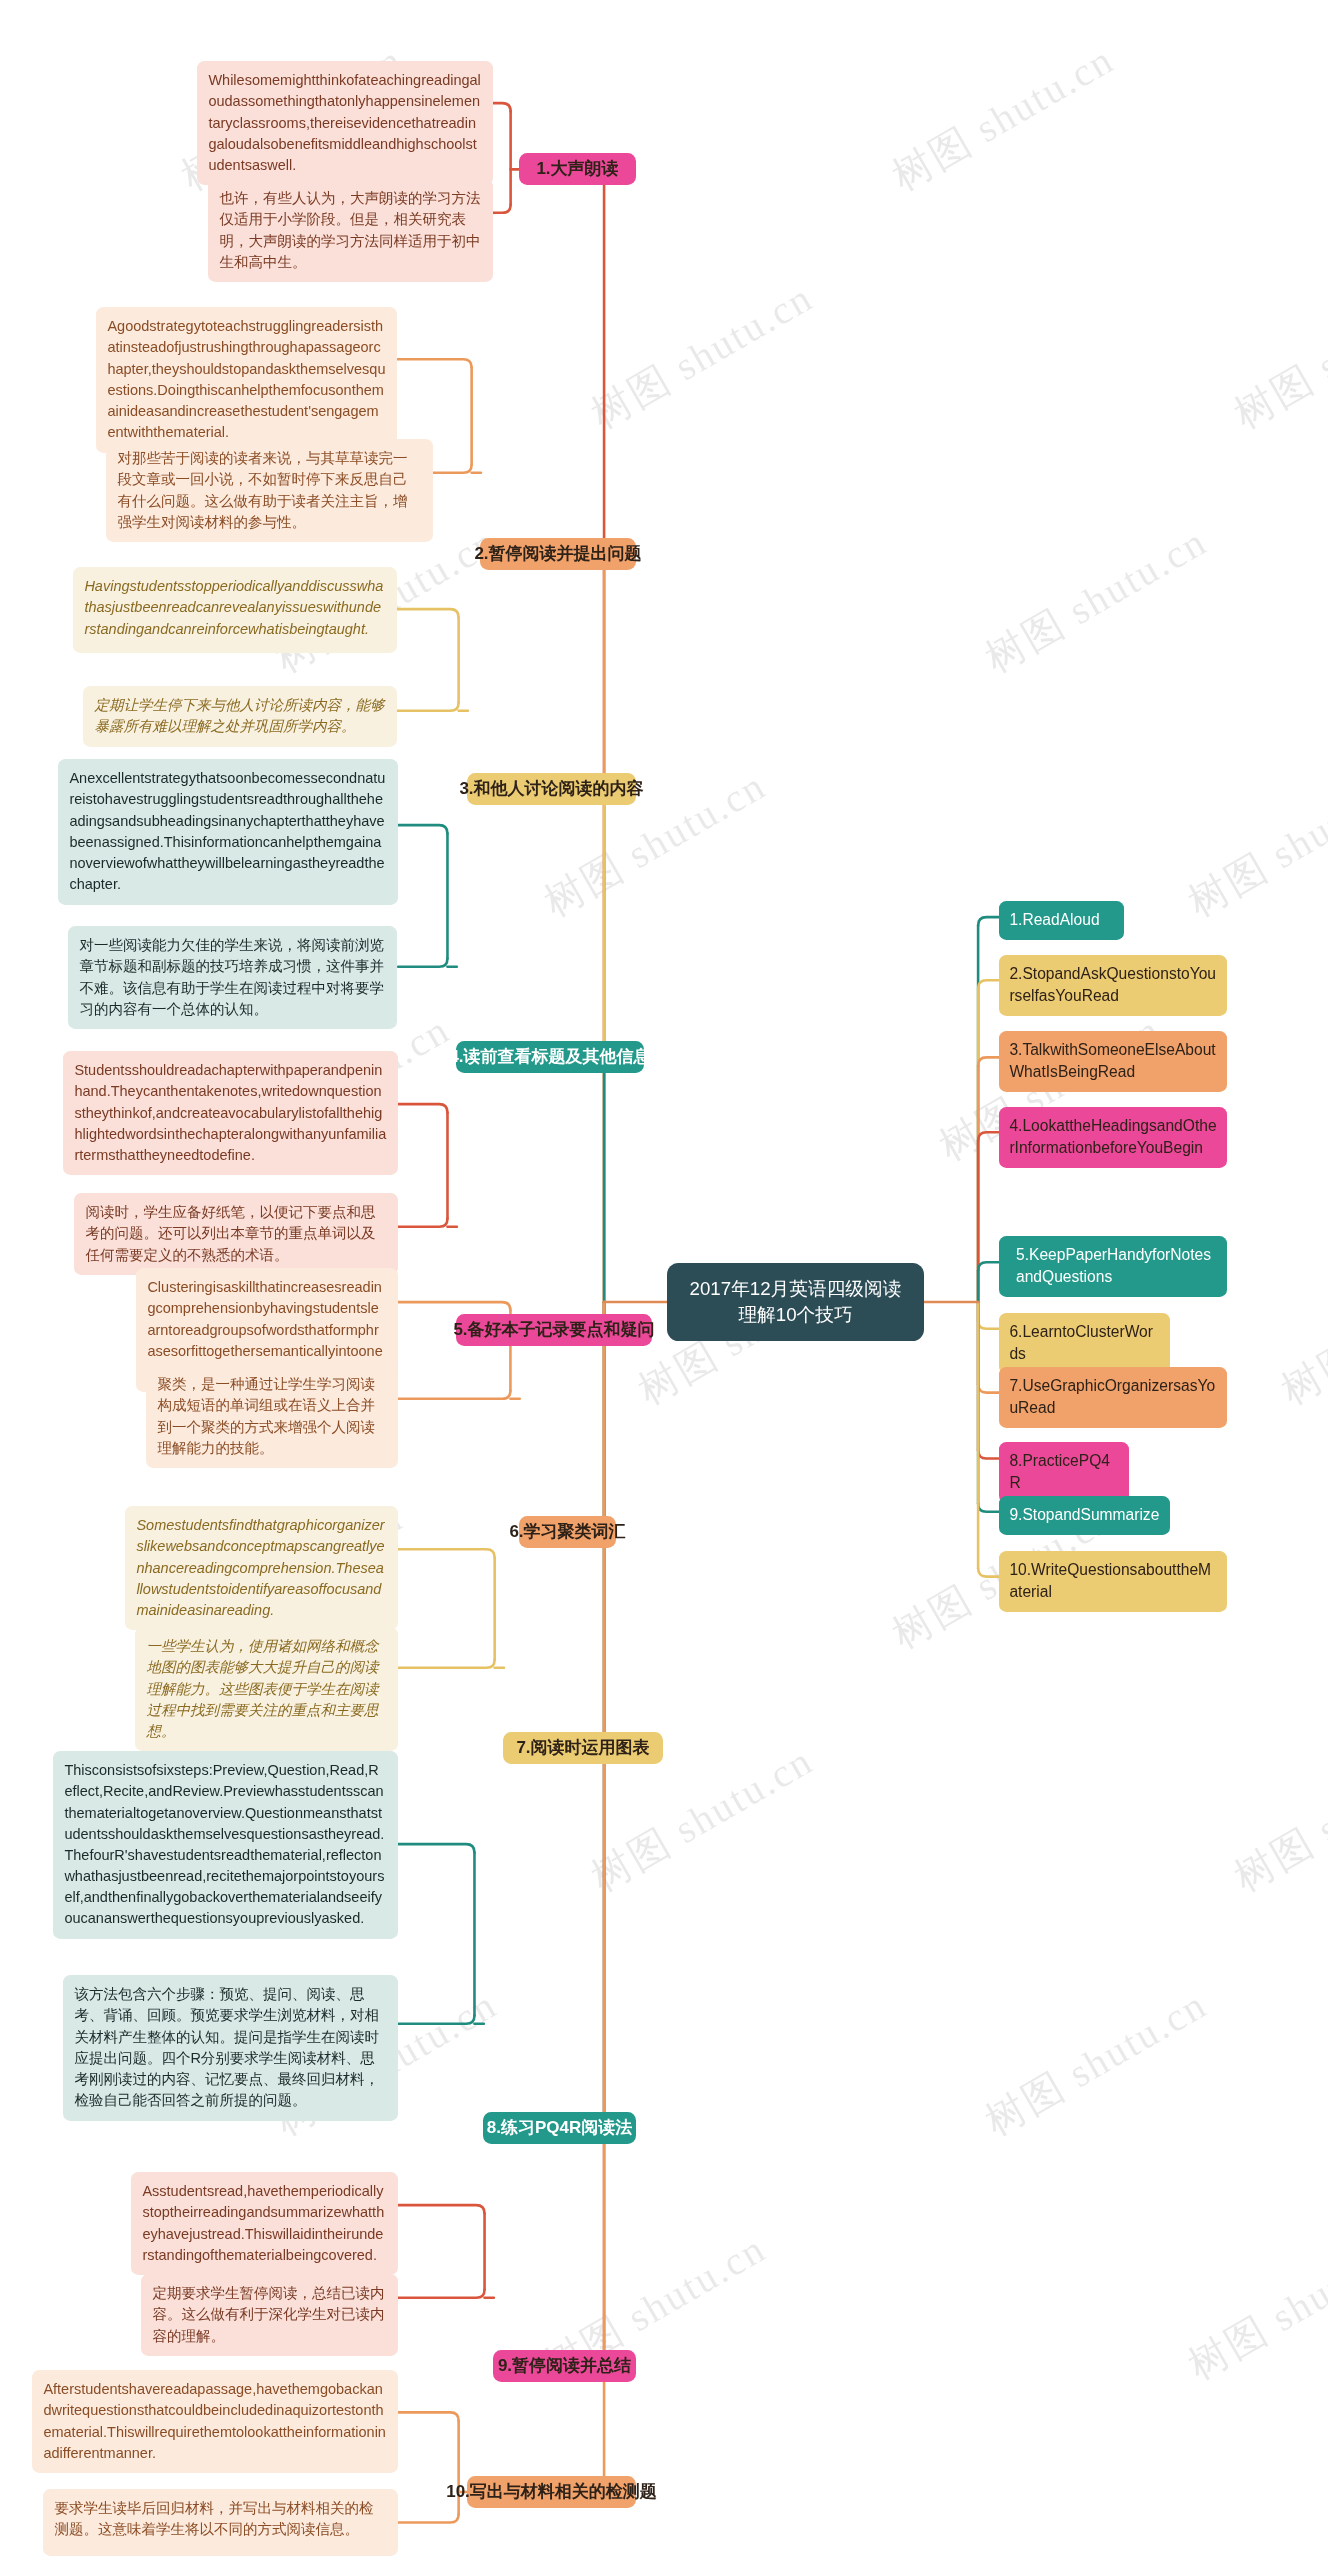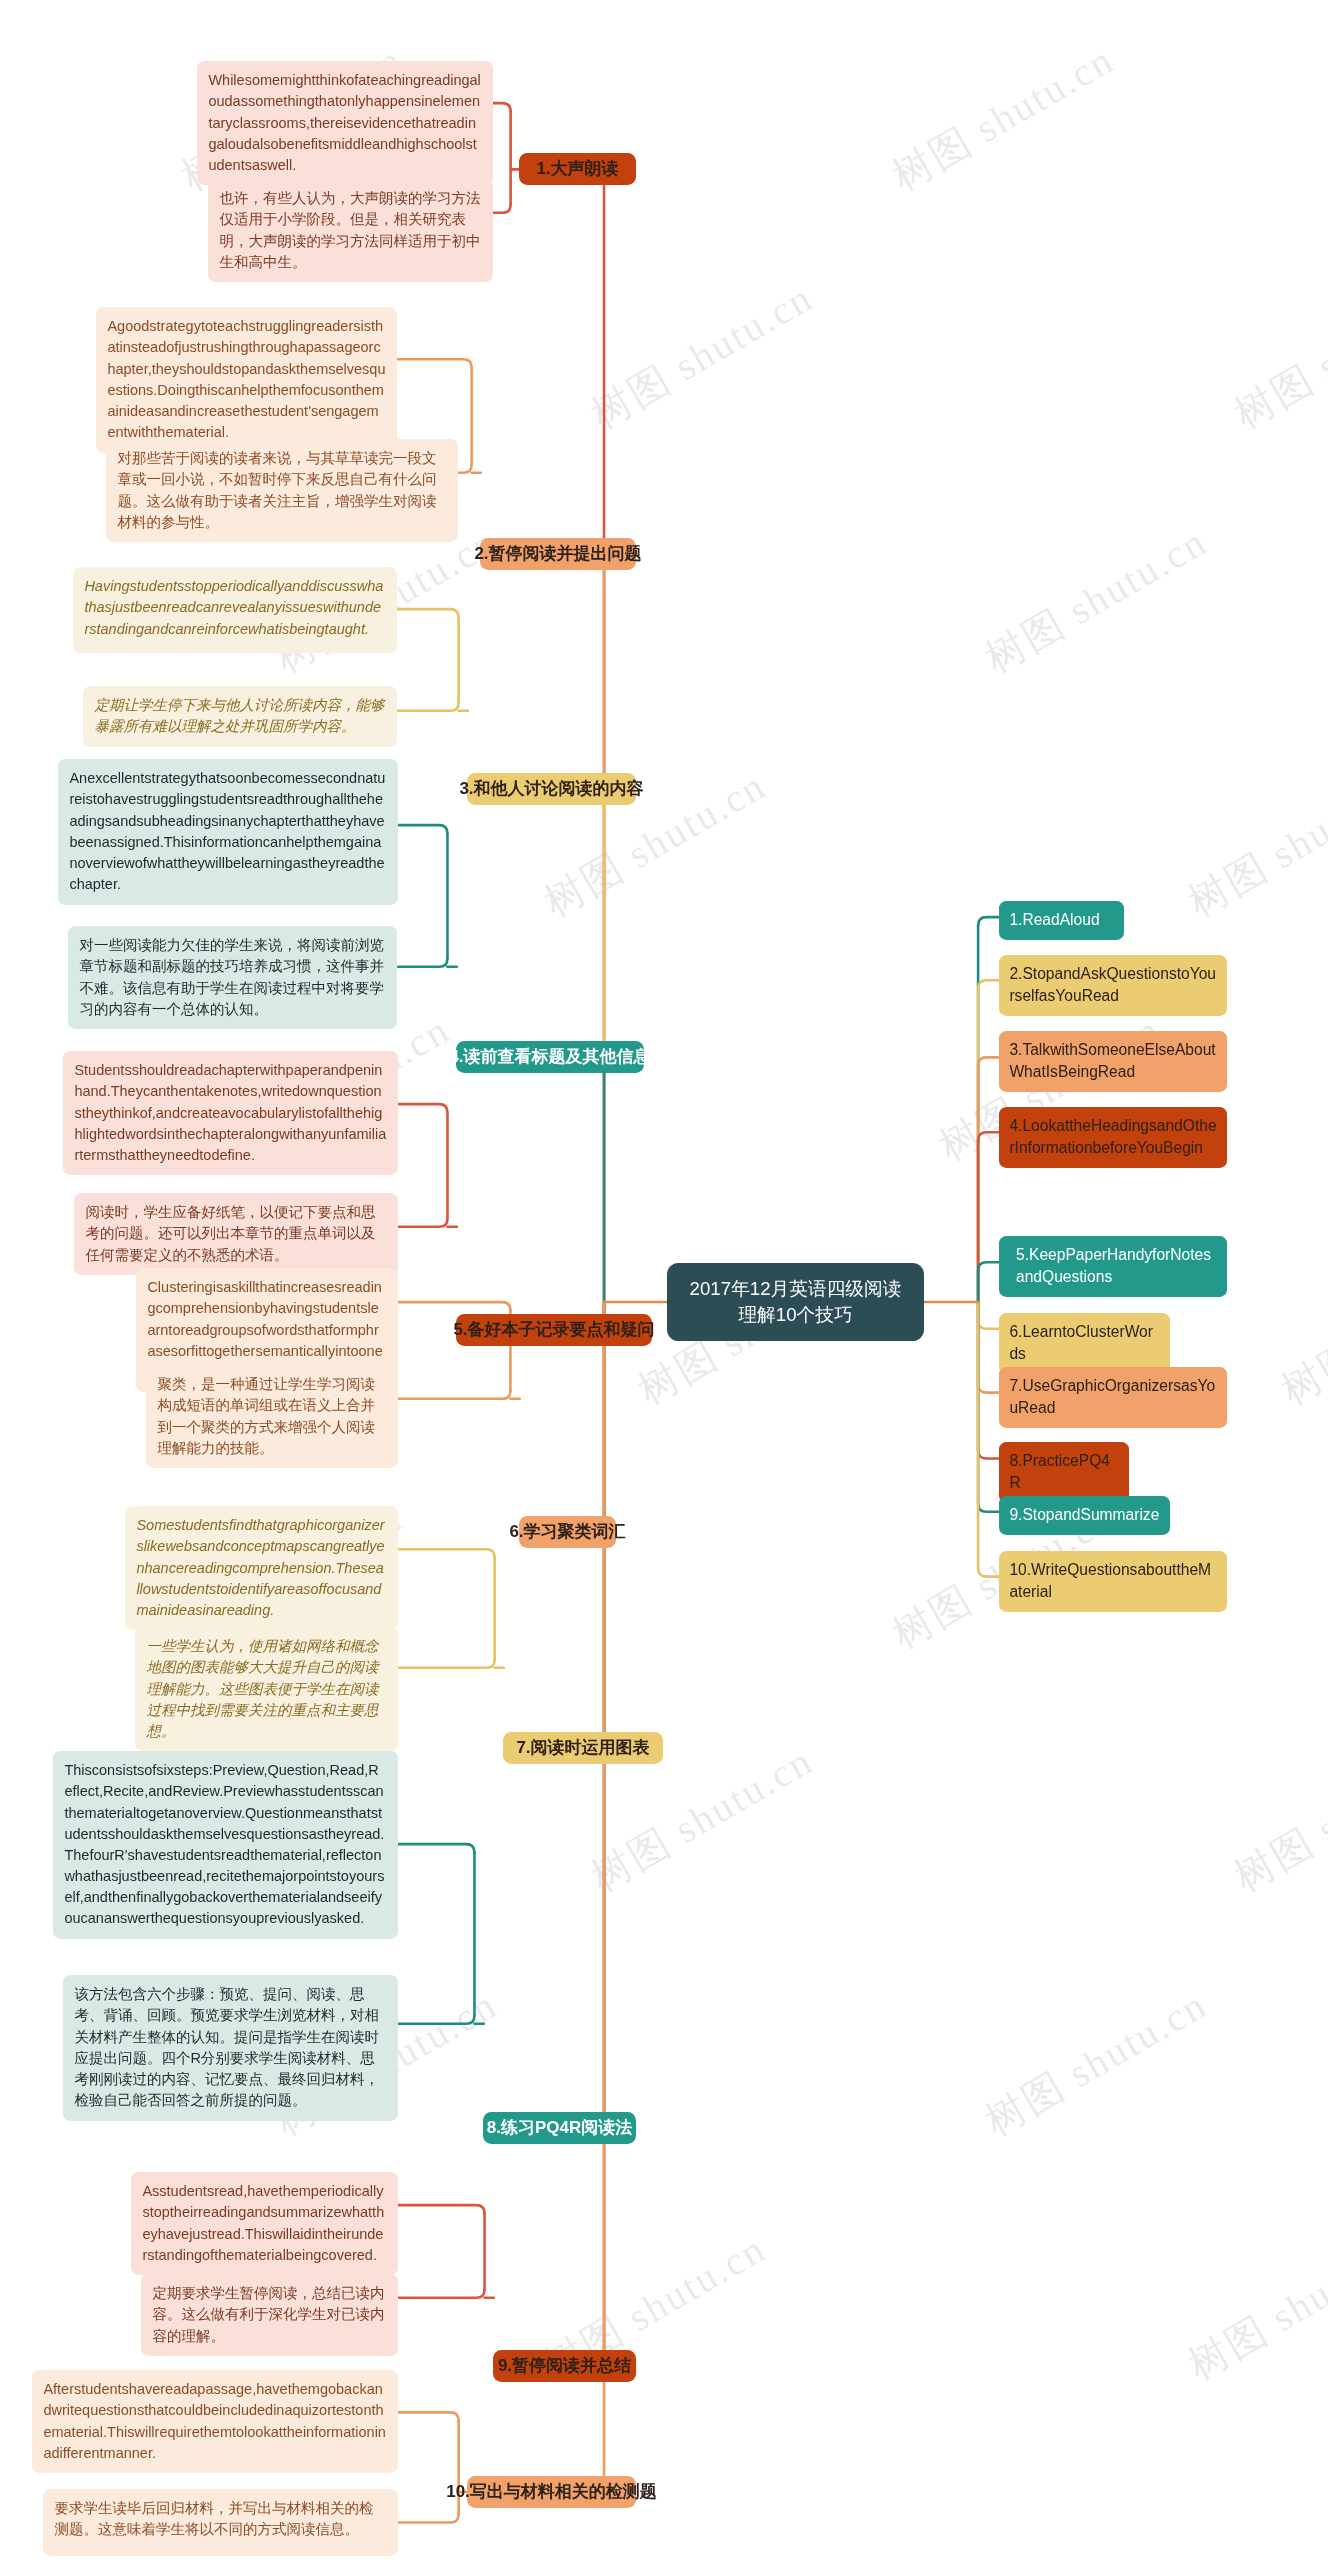--- a/index.html
+++ b/index.html
@@ -64,21 +64,21 @@
   .node.rightitem {
     font-size:15.6px;
     border-radius:7.3px;
     padding:8.3px 10.4px;
     line-height:1.42;
     display:flex; align-items:center;
   }
 
   
   
-  .c-red    { background:#c2410c; color:#2e2118; }
+  .c-red    { background:#ec4899; color:#2e2118; }
   .c-red-l  { background:#fae0d8; color:#7a3a24; }
   
   .c-org    { background:#f0a26a; color:#2e2118; }
   .c-org-l  { background:#fceadd; color:#8a4c24; }
   
   .c-yel    { background:#eccc72; color:#2e2118; }
   .c-yel-l  { background:#f8f1e0; color:#8a6a21;font-style:italic; }
   
   .c-tea    { background:#22998b; color:#ffffff; }
   .c-tea-l  { background:#d9e9e6; color:#1a2a28; }
@@ -358,21 +358,21 @@
       <div class="conn" style="left: 602px; top: 1300px; width: 67px; height: 5.2px;">
         <svg width="67" height="5.2" viewBox="0 0 130 10">
           <path d="M 4 4 H 126" fill="none" stroke="#e08a55" stroke-width="5" stroke-linecap="round"></path>
         </svg>
       </div>
     </div>
   <div id="leaves">
       <div class="node leaf c-red-l" style="left: 197px; top: 61px; width: 296px; min-height: 83px;">Whilesomemightthinkofateachingreadingaloudassomethingthatonlyhappensinelementaryclassrooms,thereisevidencethatreadingaloudalsobenefitsmiddleandhighschoolstudentsaswell.</div>
       <div class="node leaf c-red-l" style="left: 208px; top: 179px; width: 285px; min-height: 67px;">也许，有些人认为，大声朗读的学习方法仅适用于小学阶段。但是，相关研究表明，大声朗读的学习方法同样适用于初中生和高中生。</div>
       <div class="node leaf c-org-l" style="left: 96px; top: 307px; width: 301px; min-height: 104px;">Agoodstrategytoteachstrugglingreadersisthatinsteadofjustrushingthroughapassageorchapter,theyshouldstopandaskthemselvesquestions.Doingthiscanhelpthemfocusonthemainideasandincreasethestudent'sengagementwiththematerial.</div>
-      <div class="node leaf c-org-l" style="left: 106px; top: 439px; width: 352px; min-height: 67px;">对那些苦于阅读的读者来说，与其草草读完一段文章或一回小说，不如暂时停下来反思自己有什么问题。这么做有助于读者关注主旨，增强学生对阅读材料的参与性。</div>
+      <div class="node leaf c-org-l" style="left: 106px; top: 439px; width: 327px; min-height: 67px;">对那些苦于阅读的读者来说，与其草草读完一段文章或一回小说，不如暂时停下来反思自己有什么问题。这么做有助于读者关注主旨，增强学生对阅读材料的参与性。</div>
       <div class="node leaf c-yel-l" style="left: 73px; top: 567px; width: 324px; min-height: 86px;">Havingstudentsstopperiodicallyanddiscusswhathasjustbeenreadcanrevealanyissueswithunderstandingandcanreinforcewhatisbeingtaught.</div>
       <div class="node leaf c-yel-l" style="left: 83px; top: 686px; width: 314px; min-height: 50px;">定期让学生停下来与他人讨论所读内容，能够暴露所有难以理解之处并巩固所学内容。</div>
       <div class="node leaf c-tea-l" style="left: 58px; top: 759px; width: 340px; min-height: 133px;">Anexcellentstrategythatsoonbecomessecondnatureistohavestrugglingstudentsreadthroughalltheheadingsandsubheadingsinanychapterthattheyhavebeenassigned.Thisinformationcanhelpthemgainanoverviewofwhattheywillbelearningastheyreadthechapter.</div>
       <div class="node leaf c-tea-l" style="left: 68px; top: 926px; width: 329px; min-height: 83px;">对一些阅读能力欠佳的学生来说，将阅读前浏览章节标题和副标题的技巧培养成习惯，这件事并不难。该信息有助于学生在阅读过程中对将要学习的内容有一个总体的认知。</div>
       <div class="node leaf c-red-l" style="left: 63px; top: 1051px; width: 335px; min-height: 108px;">Studentsshouldreadachapterwithpaperandpeninhand.Theycanthentakenotes,writedownquestionstheythinkof,andcreateavocabularylistofallthehighlightedwordsinthechapteralongwithanyunfamiliartermsthattheyneedtodefine.</div>
       <div class="node leaf c-red-l" style="left: 74px; top: 1193px; width: 324px; min-height: 67px;">阅读时，学生应备好纸笔，以便记下要点和思考的问题。还可以列出本章节的重点单词以及任何需要定义的不熟悉的术语。</div>
       <div class="node leaf c-org-l" style="left: 136px; top: 1268px; width: 262px; min-height: 67px;">Clusteringisaskillthatincreasesreadingcomprehensionbyhavingstudentslearntoreadgroupsofwordsthatformphrasesorfittogethersemanticallyintoonecluster.</div>
       <div class="node leaf c-org-l" style="left: 146px; top: 1365px; width: 252px; min-height: 67px;">聚类，是一种通过让学生学习阅读构成短语的单词组或在语义上合并到一个聚类的方式来增强个人阅读理解能力的技能。</div>
       <div class="node leaf c-yel-l" style="left: 125px; top: 1506px; width: 273px; min-height: 86px;">Somestudentsfindthatgraphicorganizerslikewebsandconceptmapscangreatlyenhancereadingcomprehension.Theseallowstudentstoidentifyareasoffocusandmainideasinareading.</div>
       <div class="node leaf c-yel-l" style="left: 135px; top: 1627px; width: 263px; min-height: 83px;">一些学生认为，使用诸如网络和概念地图的图表能够大大提升自己的阅读理解能力。这些图表便于学生在阅读过程中找到需要关注的重点和主要思想。</div>

